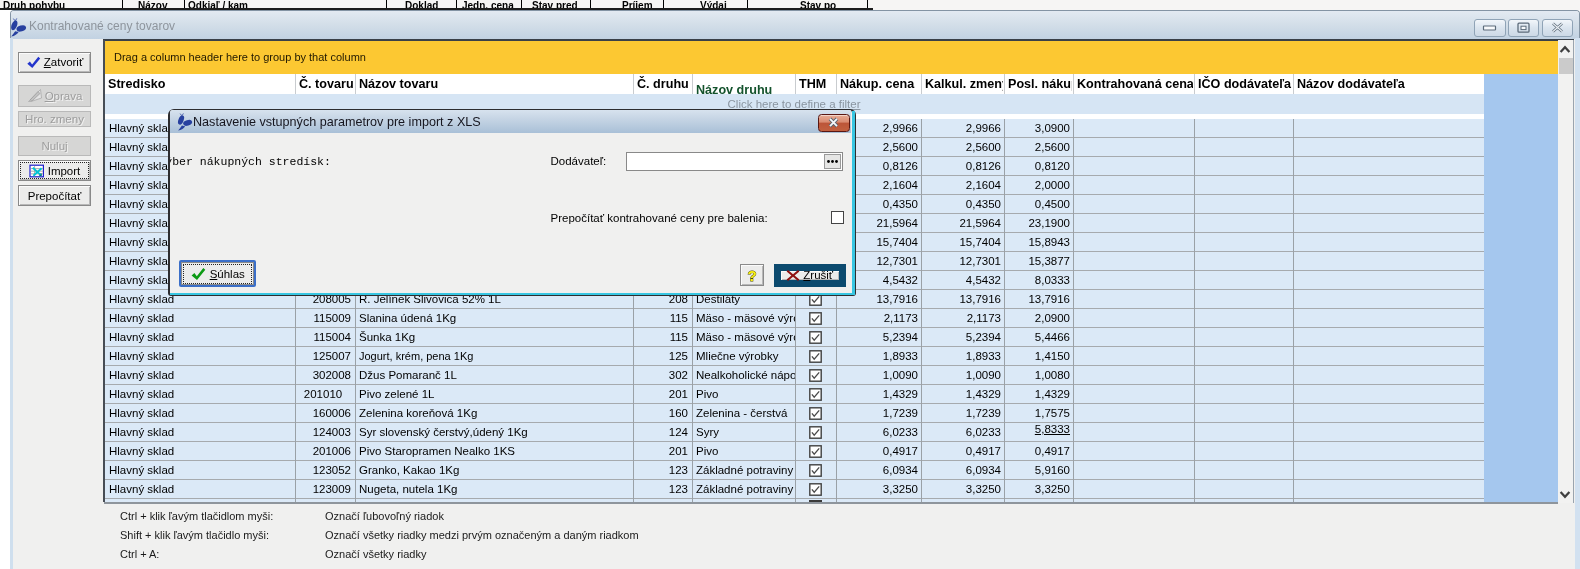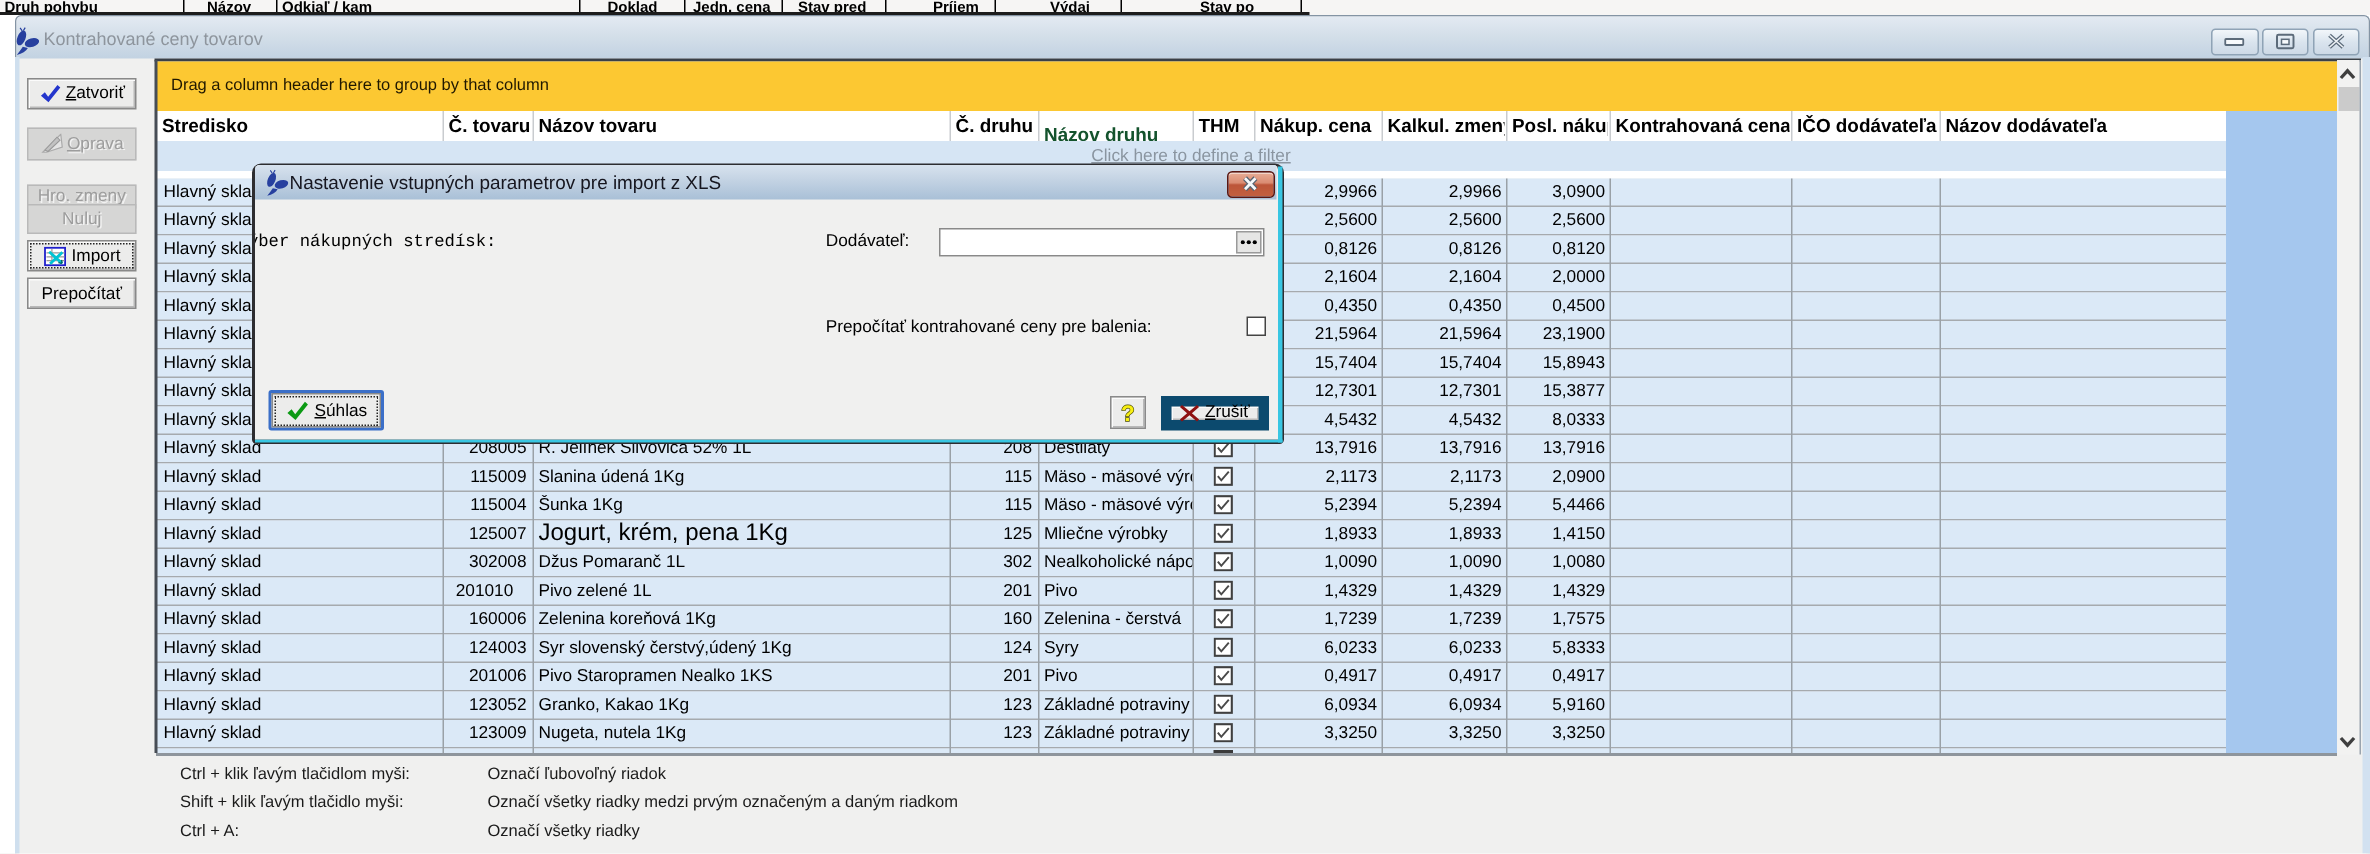--- a/index.html
+++ b/index.html
@@ -57,21 +57,21 @@
       </svg>
       <span class="txt"><u>Z</u>atvoriť</span>
     </div>
 <div class="ab" style="left:18px;top:85.2px;width:73px;height:21.6px;background:#d6d6d5;border:1px solid #b9b9b9;color:#9d9d9d;text-shadow:1px 1px 0 #f2f2f2;display:flex;align-items:center;justify-content:center;font-size:11.5px;gap:3px;">
       <svg width="15" height="13" viewBox="0 0 15 13">
         <path d="M1.5 12.5 L13.5 0.5 L14.5 9 L4 12.5 Z" fill="#e4e4e4" stroke="#aaa" stroke-width="0.8"></path>
         <path d="M3 11 L11 2.5 L13 4.5 L5 12 Z" fill="#c2c2c2" stroke="#999" stroke-width="0.7"></path>
       </svg>
       <span class="txt"><u>O</u>prava</span>
     </div>
-<div class="ab" style="left:18px;top:110.9px;width:73px;height:16px;background:#d6d6d5;border:1px solid #b9b9b9;color:#9d9d9d;text-shadow:1px 1px 0 #f2f2f2;display:flex;align-items:center;justify-content:center;font-size:11.5px;gap:3px;margin-top:12px;">
+<div class="ab" style="left:18px;top:110.9px;width:73px;height:16px;background:#d6d6d5;border:1px solid #b9b9b9;color:#9d9d9d;text-shadow:1px 1px 0 #f2f2f2;display:flex;align-items:center;justify-content:center;font-size:11.5px;gap:3px;">
       <span class="txt">Hro. zmeny</span>
     </div>
 <div class="ab" style="left:18px;top:136.1px;width:73px;height:20.3px;background:#d6d6d5;border:1px solid #b9b9b9;color:#9d9d9d;text-shadow:1px 1px 0 #f2f2f2;display:flex;align-items:center;justify-content:center;font-size:11.5px;gap:3px;">
       <span class="txt">Nuluj</span>
     </div>
 <div class="ab" style="left:18px;top:159.6px;width:73px;height:21.9px;background:#ececeb;border:1px solid #898989;box-shadow:inset 1px 1px 0 #fbfbfb, inset -1px -1px 0 #b8b8b8;color:#000;display:flex;align-items:center;justify-content:center;font-size:11.5px;gap:3px;">
       <div class="ab" style="left:2px;top:2px;right:2px;bottom:2px;outline:1px dotted #222;"></div>
       <svg width="16" height="14" viewBox="0 0 16 14">
         <rect x="1" y="1.2" width="13.4" height="11.6" fill="#fff" stroke="#2020cc" stroke-width="1.2"></rect>
         <path d="M2 4.6 H14 M2 7.2 H14 M2 9.8 H14" stroke="#999" stroke-width="0.8"></path>
@@ -382,21 +382,21 @@
 <div class="ab " style="left:1004px;top:327.5px;width:69px;height:18px;font-size:11.5px;color:#000;display:flex;align-items:center;justify-content:flex-end;padding-right:3px;overflow:hidden;">
     <span class="txt">5,4466</span>
   </div>
 <div class="ab " style="left:104px;top:346.5px;width:1380px;height:19px;background:#dbe9f7;border-bottom:1px solid #a6aaae;"></div>
 <div class="ab " style="left:104px;top:346.5px;width:191px;height:18px;font-size:11.5px;color:#000;display:flex;align-items:center;justify-content:flex-start;padding-left:5px;overflow:hidden;">
     <span class="txt">Hlavný sklad</span>
   </div>
 <div class="ab " style="left:295px;top:346.5px;width:60px;height:18px;font-size:11.5px;color:#000;display:flex;align-items:center;justify-content:flex-end;padding-right:4px;overflow:hidden;">
     <span class="txt">125007</span>
   </div>
-<div class="ab " style="left:355px;top:346.5px;width:278px;height:18px;font-size:16px;color:#000;display:flex;align-items:center;justify-content:flex-start;padding-left:4px;overflow:hidden;">
+<div class="ab " style="left:355px;top:346.5px;width:278px;height:18px;font-size:11px;color:#000;display:flex;align-items:center;justify-content:flex-start;padding-left:4px;overflow:hidden;">
     <span class="txt">Jogurt, krém, pena 1Kg</span>
   </div>
 <div class="ab " style="left:633px;top:346.5px;width:59px;height:18px;font-size:11.5px;color:#000;display:flex;align-items:center;justify-content:flex-end;padding-right:4px;overflow:hidden;">
     <span class="txt">125</span>
   </div>
 <div class="ab " style="left:692px;top:346.5px;width:103px;height:18px;font-size:11.5px;color:#000;display:flex;align-items:center;justify-content:flex-start;padding-left:4px;overflow:hidden;">
     <span class="txt">Mliečne výrobky</span>
   </div>
 <div class="ab" style="left:809px;top:349.0px;width:13px;height:13px;"><svg width="13" height="13" viewBox="0 0 13 13">
       <rect x="0.8" y="0.8" width="11.4" height="11.4" fill="#fff" stroke="#404040" stroke-width="1.4"></rect>
@@ -517,21 +517,21 @@
 <div class="ab" style="left:809px;top:425.0px;width:13px;height:13px;"><svg width="13" height="13" viewBox="0 0 13 13">
       <rect x="0.8" y="0.8" width="11.4" height="11.4" fill="#fff" stroke="#404040" stroke-width="1.4"></rect>
       <path d="M2.9 6.4 L5.2 9.2 L10.2 3.4" fill="none" stroke="#4a4a4a" stroke-width="1.3"></path>
     </svg></div>
 <div class="ab " style="left:836px;top:422.5px;width:85px;height:18px;font-size:11.5px;color:#000;display:flex;align-items:center;justify-content:flex-end;padding-right:3px;overflow:hidden;">
     <span class="txt">6,0233</span>
   </div>
 <div class="ab " style="left:921px;top:422.5px;width:83px;height:18px;font-size:11.5px;color:#000;display:flex;align-items:center;justify-content:flex-end;padding-right:3px;overflow:hidden;">
     <span class="txt">6,0233</span>
   </div>
-<div class="ab " style="left:1004px;top:422.5px;width:69px;height:18px;font-size:11.5px;color:#000;display:flex;align-items:center;justify-content:flex-end;padding-right:3px;overflow:hidden;">
+<div class="ab " style="left:1004px;top:422.5px;width:69px;height:18px;font-size:11.5px;color:#000;display:flex;justify-content:flex-end;padding-right:3px;overflow:hidden;text-decoration:underline;">
     <span class="txt">5,8333</span>
   </div>
 <div class="ab " style="left:104px;top:441.5px;width:1380px;height:19px;background:#dbe9f7;border-bottom:1px solid #a6aaae;"></div>
 <div class="ab " style="left:104px;top:441.5px;width:191px;height:18px;font-size:11.5px;color:#000;display:flex;align-items:center;justify-content:flex-start;padding-left:5px;overflow:hidden;">
     <span class="txt">Hlavný sklad</span>
   </div>
 <div class="ab " style="left:295px;top:441.5px;width:60px;height:18px;font-size:11.5px;color:#000;display:flex;align-items:center;justify-content:flex-end;padding-right:4px;overflow:hidden;">
     <span class="txt">201006</span>
   </div>
 <div class="ab " style="left:355px;top:441.5px;width:278px;height:18px;font-size:11.5px;color:#000;display:flex;align-items:center;justify-content:flex-start;padding-left:4px;overflow:hidden;">

